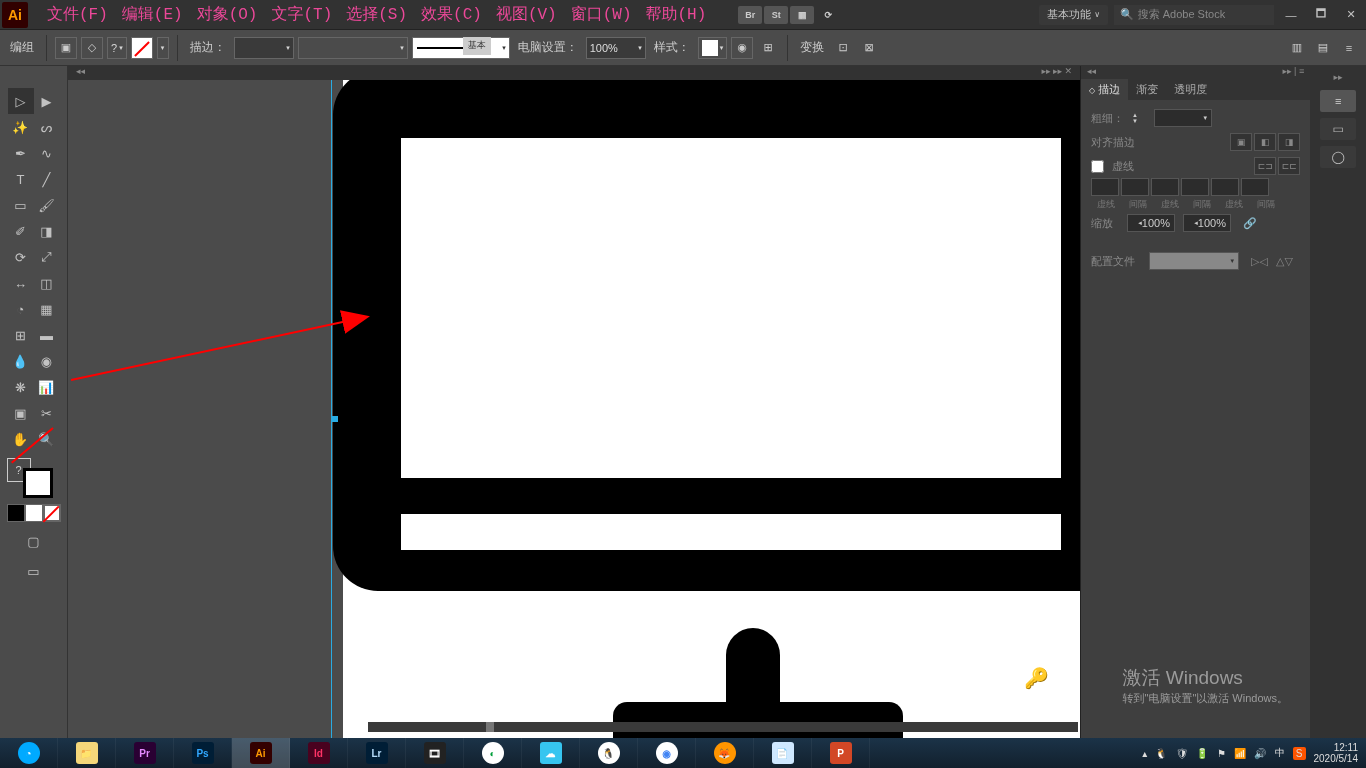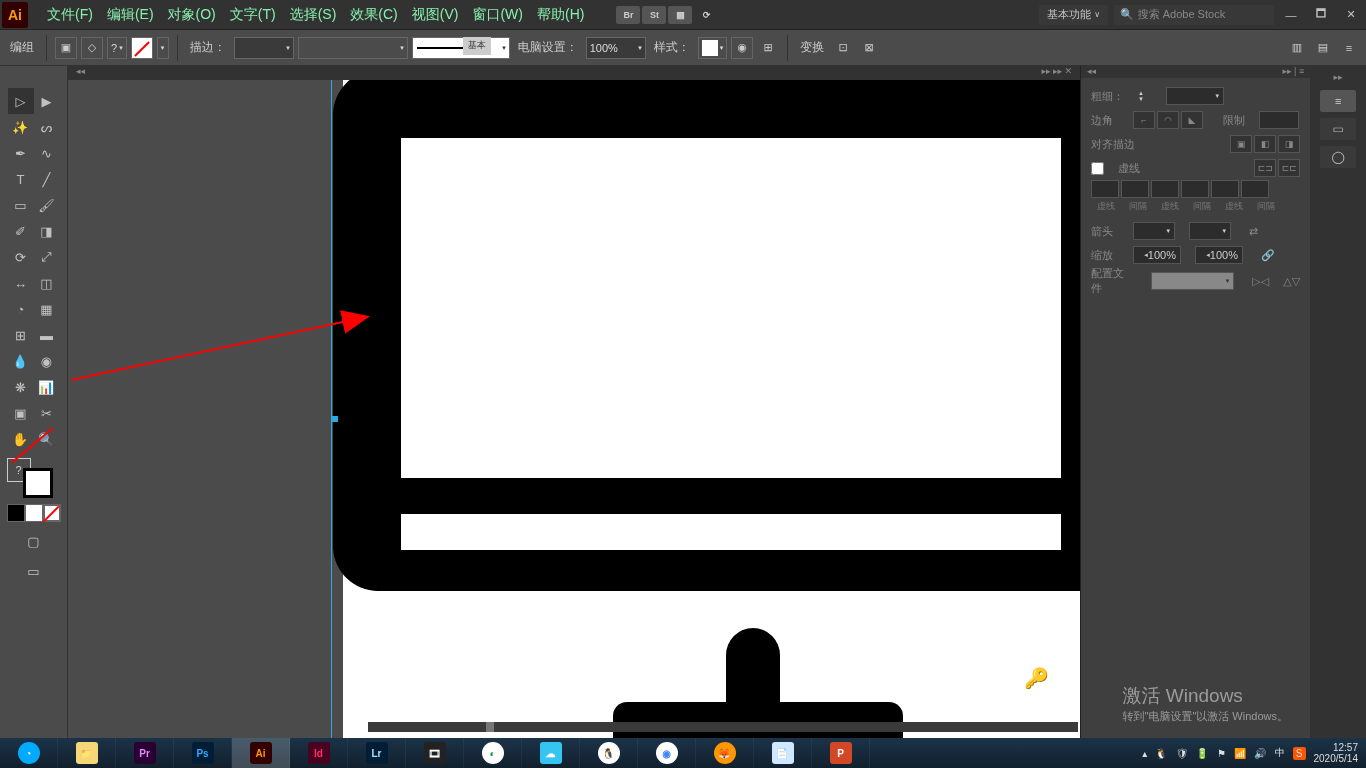--- a/index.html
+++ b/index.html
@@ -1,19 +1,19 @@
 <!DOCTYPE html>
 <html><head>
 <meta charset="utf-8">
 <style>
 * { margin:0; padding:0; box-sizing:border-box; font-family:"Segoe UI","Microsoft YaHei",sans-serif; }
 body { width:1366px; height:768px; background:#323232; overflow:hidden; color:#d6d6d6; font-size:11px; position:relative; }
 .menubar { height:30px; background:#323232; display:flex; align-items:center; padding:0 2px; border-bottom:1px solid #222; }
 .ai-logo { width:26px; height:26px; background:#310000; color:#ff9a00; font-weight:bold; font-size:14px; display:flex; align-items:center; justify-content:center; margin-right:12px; border-radius:2px; }
-.menu-item { padding:0 7px; cursor:default; color:#86efac; font-size:14px; }
+.menu-item { padding:0 7px; cursor:default; color:#ec4899; font-size:16px;font-family:Liberation Mono, monospace; }
 .menu-right { margin-left:auto; display:flex; align-items:center; gap:2px; }
 .menu-icon-box { width:24px; height:18px; background:#555; display:flex; align-items:center; justify-content:center; color:#ccc; font-size:9px; font-weight:bold; border-radius:2px; margin:0 1px; }
 .menu-drop { height:20px; background:#383838; padding:0 8px; display:flex; align-items:center; color:#c2c2c2; margin-right:4px; border-radius:2px;}
 .search-box { height:20px; background:#383838; padding:0 6px; display:flex; align-items:center; width:160px; color:#888; gap:4px;}
 .win-btn { width:26px; height:18px; display:flex; align-items:center; justify-content:center; color:#c2c2c2; font-size:11px; margin-left:2px;}
 .ctrlbar { height:36px; background:#4b4b4b; display:flex; align-items:center; padding:0 6px; gap:4px; border-bottom:1px solid #333; }
 .ctrl-label { color:#ccc; margin:0 4px; font-size:12px; }
 .ctrl-sep { width:1px; height:26px; background:#333; margin:0 4px; }
 .ctrl-btn { width:22px; height:22px; border:1px solid #666; display:flex; align-items:center; justify-content:center; color:#ccc; font-size:11px; background:#4b4b4b; }
 .ctrl-drop { height:22px; background:#4b4b4b; border:1px solid #666; display:flex; align-items:center; padding:0 3px; gap:2px; }
@@ -44,34 +44,34 @@
 .artboard-left { position:absolute; left:263px; top:0; width:1px; height:100%; background:#29abe2; }
 .select-dot { position:absolute; width:6px; height:6px; background:#29abe2; }
 .arrr { position:absolute; pointer-events:none; }
 .status-row { height:18px; background:#4b4b4b; border-top:1px solid #333; display:flex; align-items:center; gap:4px; padding:0 6px; font-size:10px; color:#ccc; }
 .panel-col { width:286px; background:#383838; border-left:1px solid #222; display:flex; flex-direction:row; }
 .panel-inner { width:230px; background:#3f3f3f; display:flex; flex-direction:column; }
 .panel-tabs { display:flex; background:#333; height:22px; align-items:flex-end; }
 .panel-tab { padding:3px 8px; color:#aaa; font-size:11px; }
 .panel-tab.active { background:#3f3f3f; color:#ddd; }
 .panel-body { padding:6px 10px; font-size:11px; color:#888; }
-.panel-row-label { display:flex; align-items:center; height:24px; gap:14px; }
+.panel-row-label { display:flex; align-items:center; height:24px; gap:8px; }
 .mini-drop { height:18px; background:#2c2c2c; border:1px solid #555; width:58px; display:flex; align-items:center; padding:0 4px; color:#ccc; justify-content:flex-end;}
 .spin-arrows { width:14px; height:18px; display:flex; flex-direction:column; justify-content:center; gap:0; color:#ccc; font-size:6px;}
 .icon-btns { display:flex; gap:2px; }
 .icon-btns > div { width:22px; height:18px; border:1px solid #555; background:#333; display:flex; align-items:center; justify-content:center; font-size:9px; color:#888;}
 .panel-right-strip { width:56px; background:#323232; display:flex; flex-direction:column; align-items:center; padding-top:6px; gap:6px;}
 .strip-btn { width:36px; height:22px; background:#3a3a3a; display:flex; align-items:center; justify-content:center; color:#bbb; font-size:12px; border-radius:2px;}
 .overlay-btn { width:36px; height:22px; background:#555; display:flex; align-items:center; justify-content:center; border-radius:2px; }
 .taskbar { position:absolute; bottom:0; left:0; width:100%; height:30px; background:linear-gradient(#1b3348,#12202d); display:flex; align-items:center; padding:0 0px; }
 .task-item { width:58px; height:30px; display:flex; align-items:center; justify-content:center; border-right:1px solid rgba(255,255,255,.05); font-size:11px; color:#fff; }
 .task-active { background:rgba(255,255,255,.2); }
 .task-icon { width:22px; height:22px; border-radius:3px; display:flex; align-items:center; justify-content:center; font-size:10px; font-weight:bold; }
 .tray { margin-left:auto; display:flex; align-items:center; gap:8px; padding:0 8px; color:#ddd; font-size:10px; }
-.watermark { position:absolute; right:78px; bottom:44px; color:#9b9b9b; pointer-events:none; text-align:left;margin-left:35px; }
+.watermark { position:absolute; right:78px; bottom:62px; color:#9b9b9b; pointer-events:none; text-align:left;margin-left:35px; }
 .watermark .big { font-size:19px; }
 .watermark .sm { font-size:11px; }
 .key-ico { width:30px; height:30px; position:absolute; right:312px; bottom:72px; color:#9b9b9b; font-size:20px; pointer-events:none;}
 svg { display:block; }
 .dashed-row input[type=checkbox]{ accent-color:#888; }
 </style>
 </head>
 <body>
 
 <div class="menubar">
@@ -250,40 +250,35 @@
       <span style="margin-left:100px;font-size:8px">▸</span>
     </div>
   </div>
 
   <div class="panel-col">
     <div class="panel-inner">
       <div style="height:12px;background:#333;display:flex;justify-content:space-between;padding:0 6px;color:#888;font-size:9px">
         <span>◂◂</span>
         <span>▸▸ | ≡</span>
       </div>
+      <div class="panel-tabs">
+        <div class="panel-tab active"><span style="font-size:8px">◇</span> <span>描边</span></div>
+        <div class="panel-tab">渐变</div>
+        <div class="panel-tab">透明度</div>
+      </div>
       <div class="panel-body">
         <div class="panel-row-label">
           <span>粗细：</span>
           <div class="spin-arrows">
               <span>▲</span>
               <span>▼</span>
             </div>
           <div class="mini-drop">
               <span style="font-size:7px">▾</span>
             </div>
-        </div>
-        <div class="panel-row-label">
-          <span>边角</span>
-          <div class="icon-btns" style="margin-left:6px">
-              <div>⌐</div>
-              <div>◠</div>
-              <div>◣</div>
-            </div>
-          <span style="margin-left:6px">限制</span>
-          <div class="mini-drop" style="width:40px"></div>
         </div>
         <div class="panel-row-label">
           <span>对齐描边</span>
           <div class="icon-btns" style="margin-left:auto">
               <div>▣</div>
               <div>◧</div>
               <div>◨</div>
             </div>
         </div>
         <div class="panel-row-label dashed-row">
@@ -303,43 +298,33 @@
           <div class="mini-drop" style="width:28px"></div>
         </div>
         <div style="display:flex;gap:2px;font-size:9px;color:#777;margin-top:2px">
           <span style="width:30px;text-align:center">虚线</span>
           <span style="width:30px;text-align:center">间隔</span>
           <span style="width:30px;text-align:center">虚线</span>
           <span style="width:30px;text-align:center">间隔</span>
           <span style="width:30px;text-align:center">虚线</span>
           <span style="width:30px;text-align:center">间隔</span>
         </div>
-        <div class="panel-row-label" style="margin-top:6px">
-          <span>箭头</span>
-          <div class="mini-drop" style="width:42px;margin-left:6px">
-              <span style="font-size:7px">▾</span>
-            </div>
-          <div class="mini-drop" style="width:42px">
-              <span style="font-size:7px">▾</span>
-            </div>
-          <span style="margin-left:4px">⇄</span>
-        </div>
         <div class="panel-row-label">
           <span>缩放</span>
           <div class="mini-drop" style="width:48px;margin-left:6px">
               <span style="font-size:7px">◂</span>
               <span>100%</span>
             </div>
           <div class="mini-drop" style="width:48px">
               <span style="font-size:7px">◂</span>
               <span>100%</span>
             </div>
           <span style="margin-left:4px">🔗</span>
         </div>
-        <div class="panel-row-label" style="margin-top:2px">
+        <div class="panel-row-label" style="margin-top:14px">
           <span>配置文件</span>
           <div class="mini-drop" style="width:90px;background:#888;margin-left:6px">
               <span style="font-size:7px;color:#333">▾</span>
             </div>
           <span style="margin-left:4px">▷◁</span>
           <span>△▽</span>
         </div>
       </div>
     </div>
     <div class="panel-right-strip">
@@ -407,17 +392,17 @@
     <span>▴</span>
     <span>🐧</span>
     <span>🛡</span>
     <span>🔋</span>
     <span>⚑</span>
     <span>📶</span>
     <span>🔊</span>
     <span>中</span>
     <span style="background:#ff5400;padding:1px 3px;border-radius:2px">S</span>
     <div style="text-align:right;line-height:11px">
-      <div>12:57</div>
+      <div>12:11</div>
       <div>2020/5/14</div>
     </div>
   </div>
 </div>
 
 </body></html>

